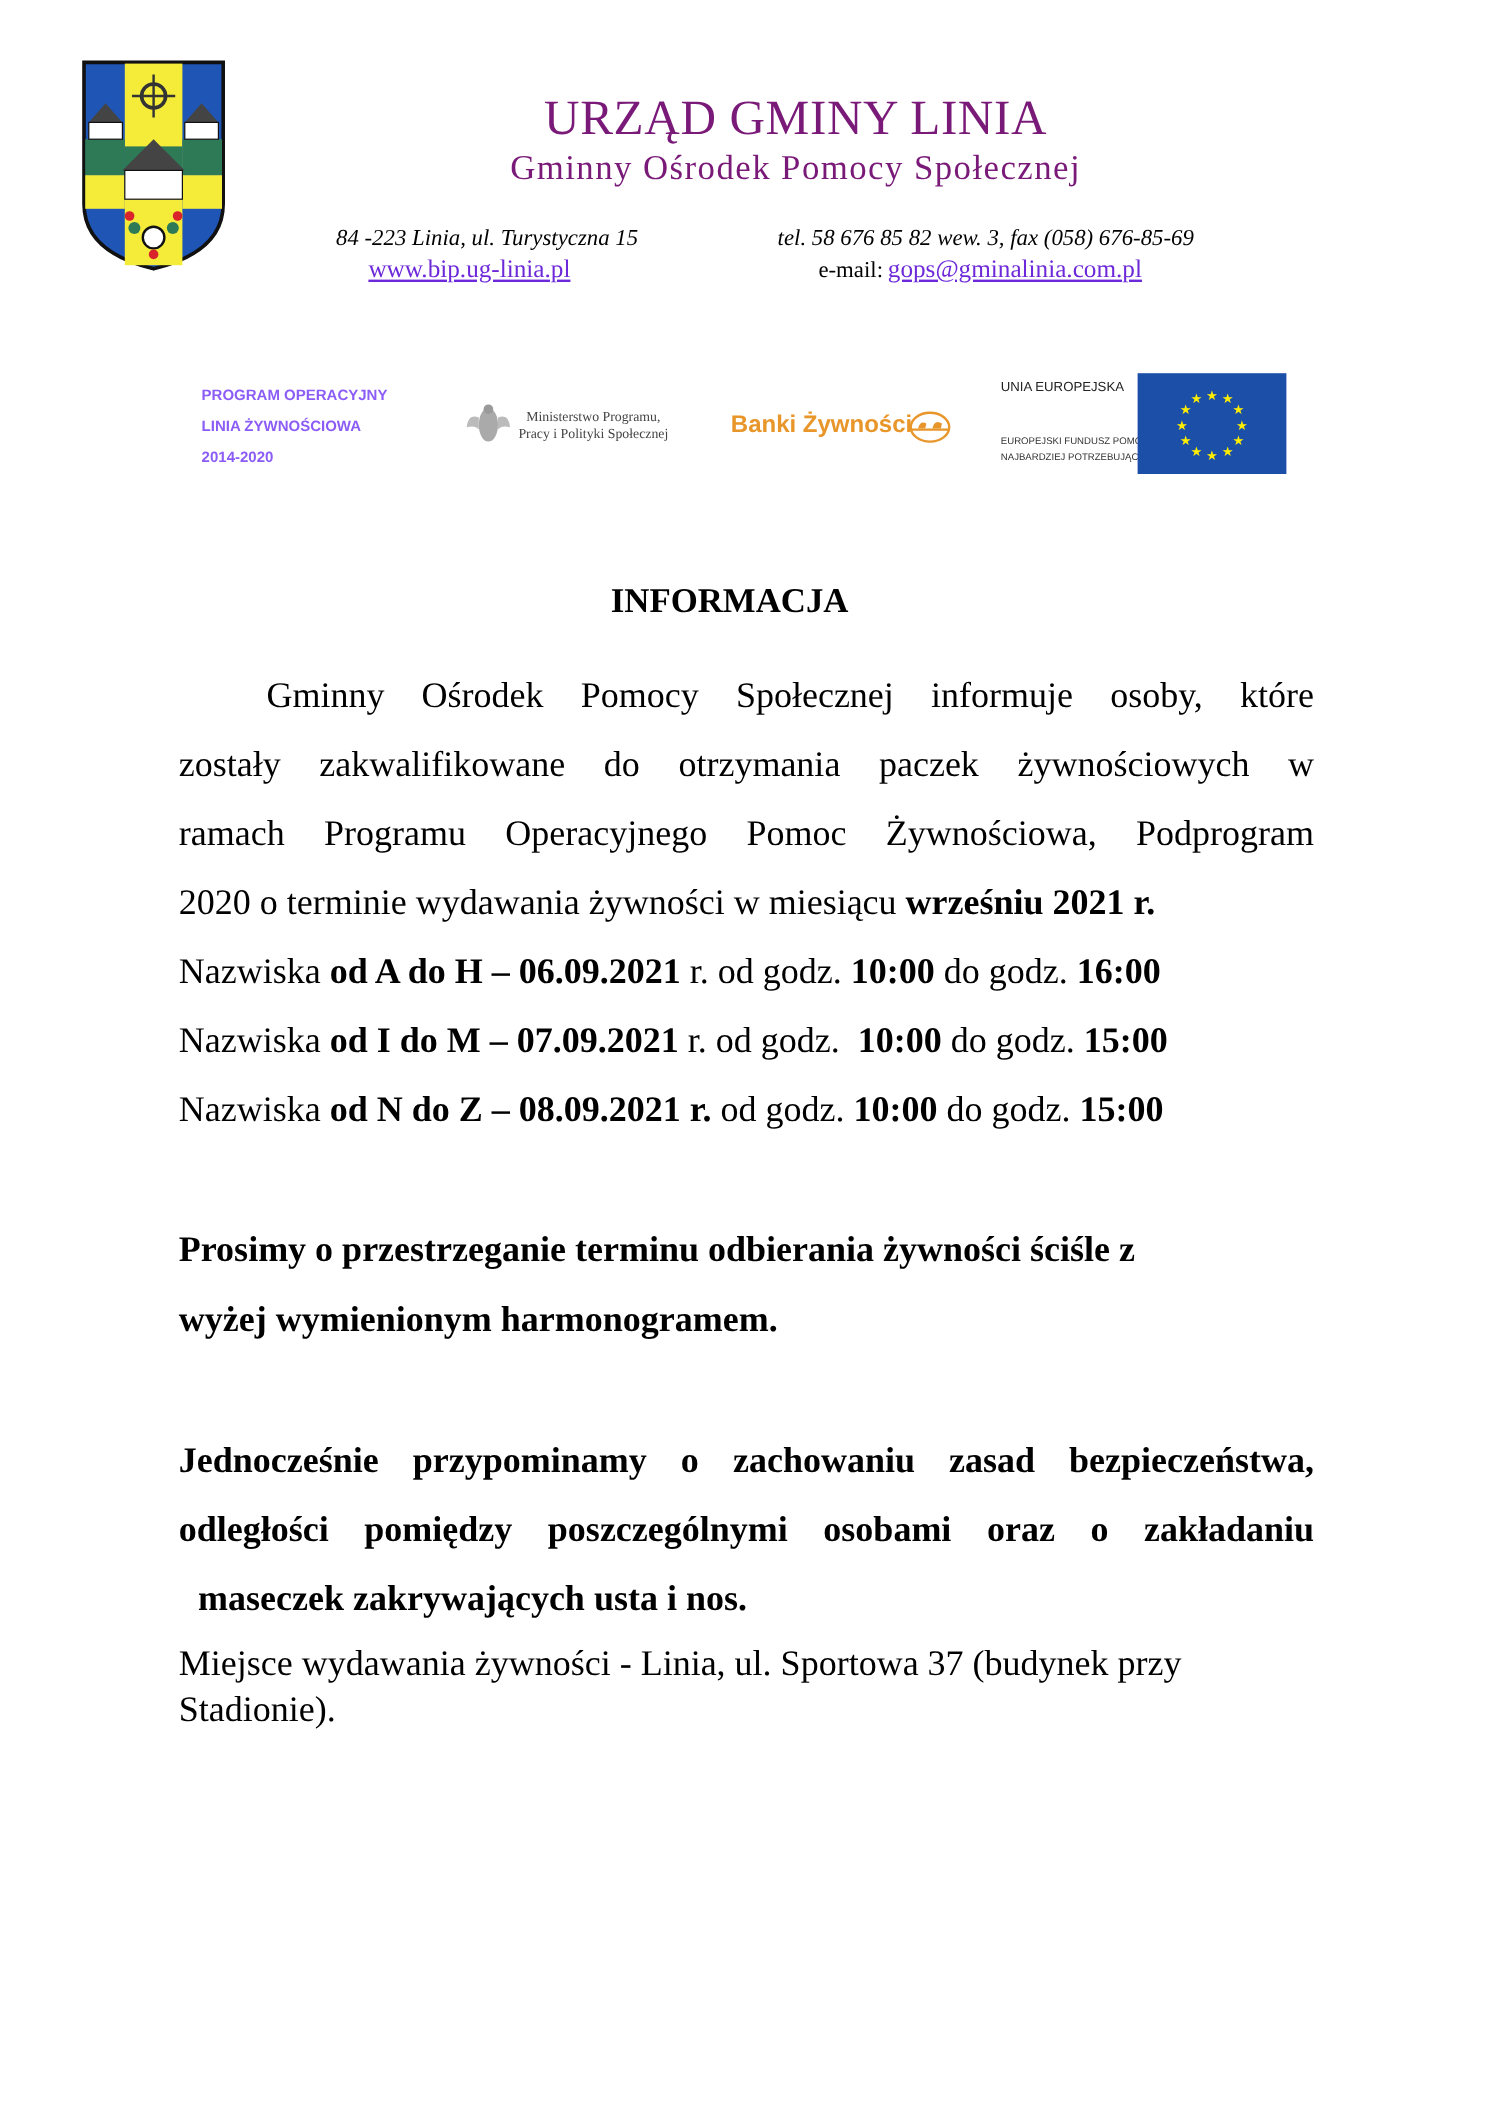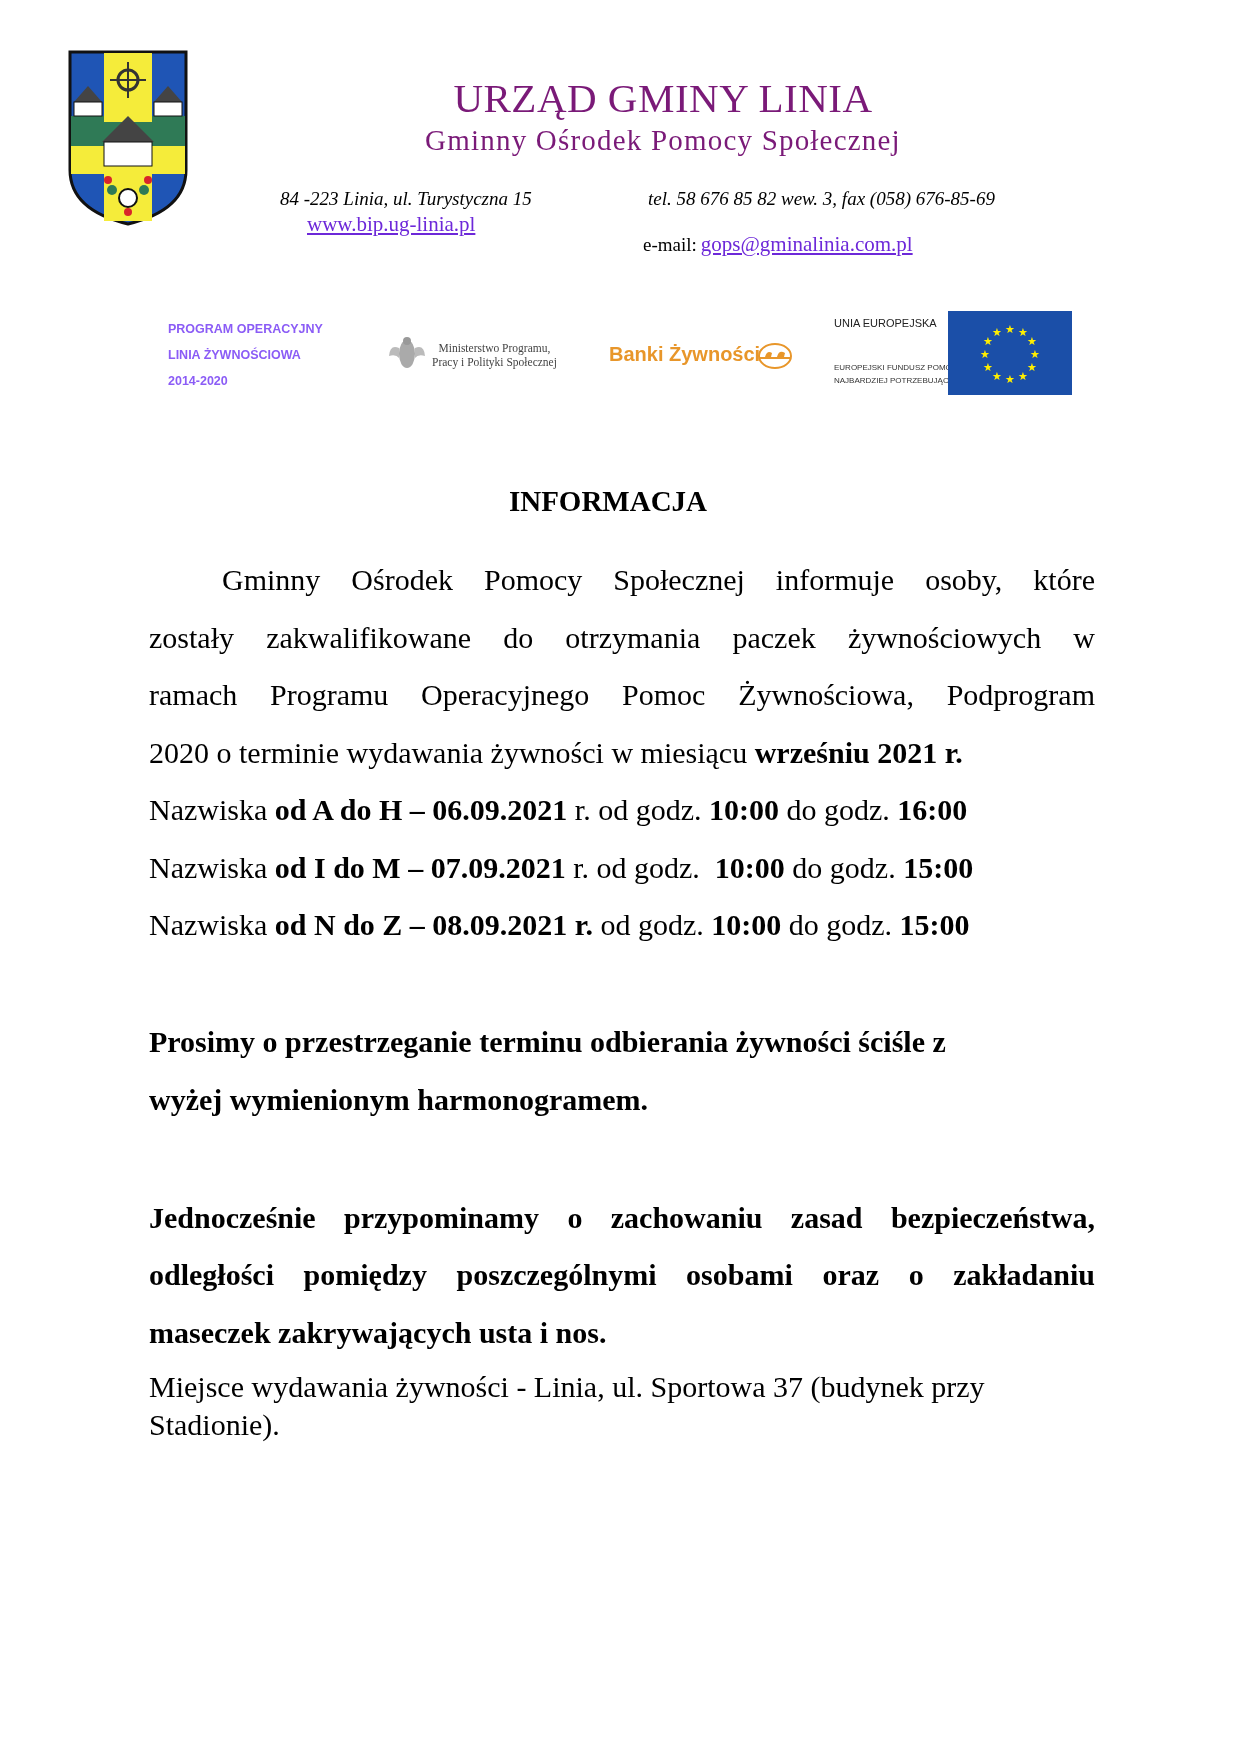--- a/index.html
+++ b/index.html
@@ -55,21 +55,21 @@
   </svg>
 </div>
 
 <div class="abs hdr-title">URZĄD GMINY LINIA</div>
 <div class="abs hdr-sub">Gminny Ośrodek Pomocy Społecznej</div>
 
 <div class="abs addr" style="left:280px; top:188px;">84 -223 Linia, ul. Turystyczna 15</div>
 <div class="abs link" style="left:307px; top:212px;">www.bip.ug-linia.pl</div>
 
 <div class="abs addr" style="left:648px; top:188px;">tel. 58 676 85 82 wew. 3, fax (058)  676-85-69</div>
-<div class="abs" style="left:643px; top:212px;margin-top:20px;">
+<div class="abs" style="left:682px; top:212px;">
   <span class="plain">e-mail:</span>
   <span class="link">gops@gminalinia.com.pl</span>
 </div>
 
 <div class="abs po logo-sans">
   <div>PROGRAM OPERACYJNY</div>
   <div>LINIA ŻYWNOŚCIOWA</div>
   <div>2014-2020</div>
 </div>
 
@@ -137,16 +137,16 @@
 </div>
 <div class="abs body-line" style="top:908px;">
   <span>Nazwiska </span><span class="b">od N do Z – 08.09.2021 r.</span><span> od godz. </span><span class="b">10:00</span><span> do godz. </span><span class="b">15:00</span>
 </div>
 
 <div class="abs body-line b" style="top:1025px;">Prosimy o przestrzeganie terminu odbierania żywności ściśle z</div>
 <div class="abs body-line b" style="top:1083px;">wyżej wymienionym harmonogramem.</div>
 
 <div class="abs body-line b just" style="top:1201px;">Jednocześnie przypominamy o zachowaniu zasad bezpieczeństwa,</div>
 <div class="abs body-line b just" style="top:1258px;">odległości pomiędzy poszczególnymi osobami oraz o zakładaniu</div>
-<div class="abs body-line b" style="top:1316px;">maseczek zakrywających usta i nos.</div>
+<div class="abs body-line b" style="top:1316px;margin-left:16px;">maseczek zakrywających usta i nos.</div>
 
 <div class="abs body-line" style="top:1370px;">Miejsce wydawania żywności - Linia, ul. Sportowa 37 (budynek przy</div>
 <div class="abs body-line" style="top:1408px;">Stadionie).</div>
 
 </body></html>

